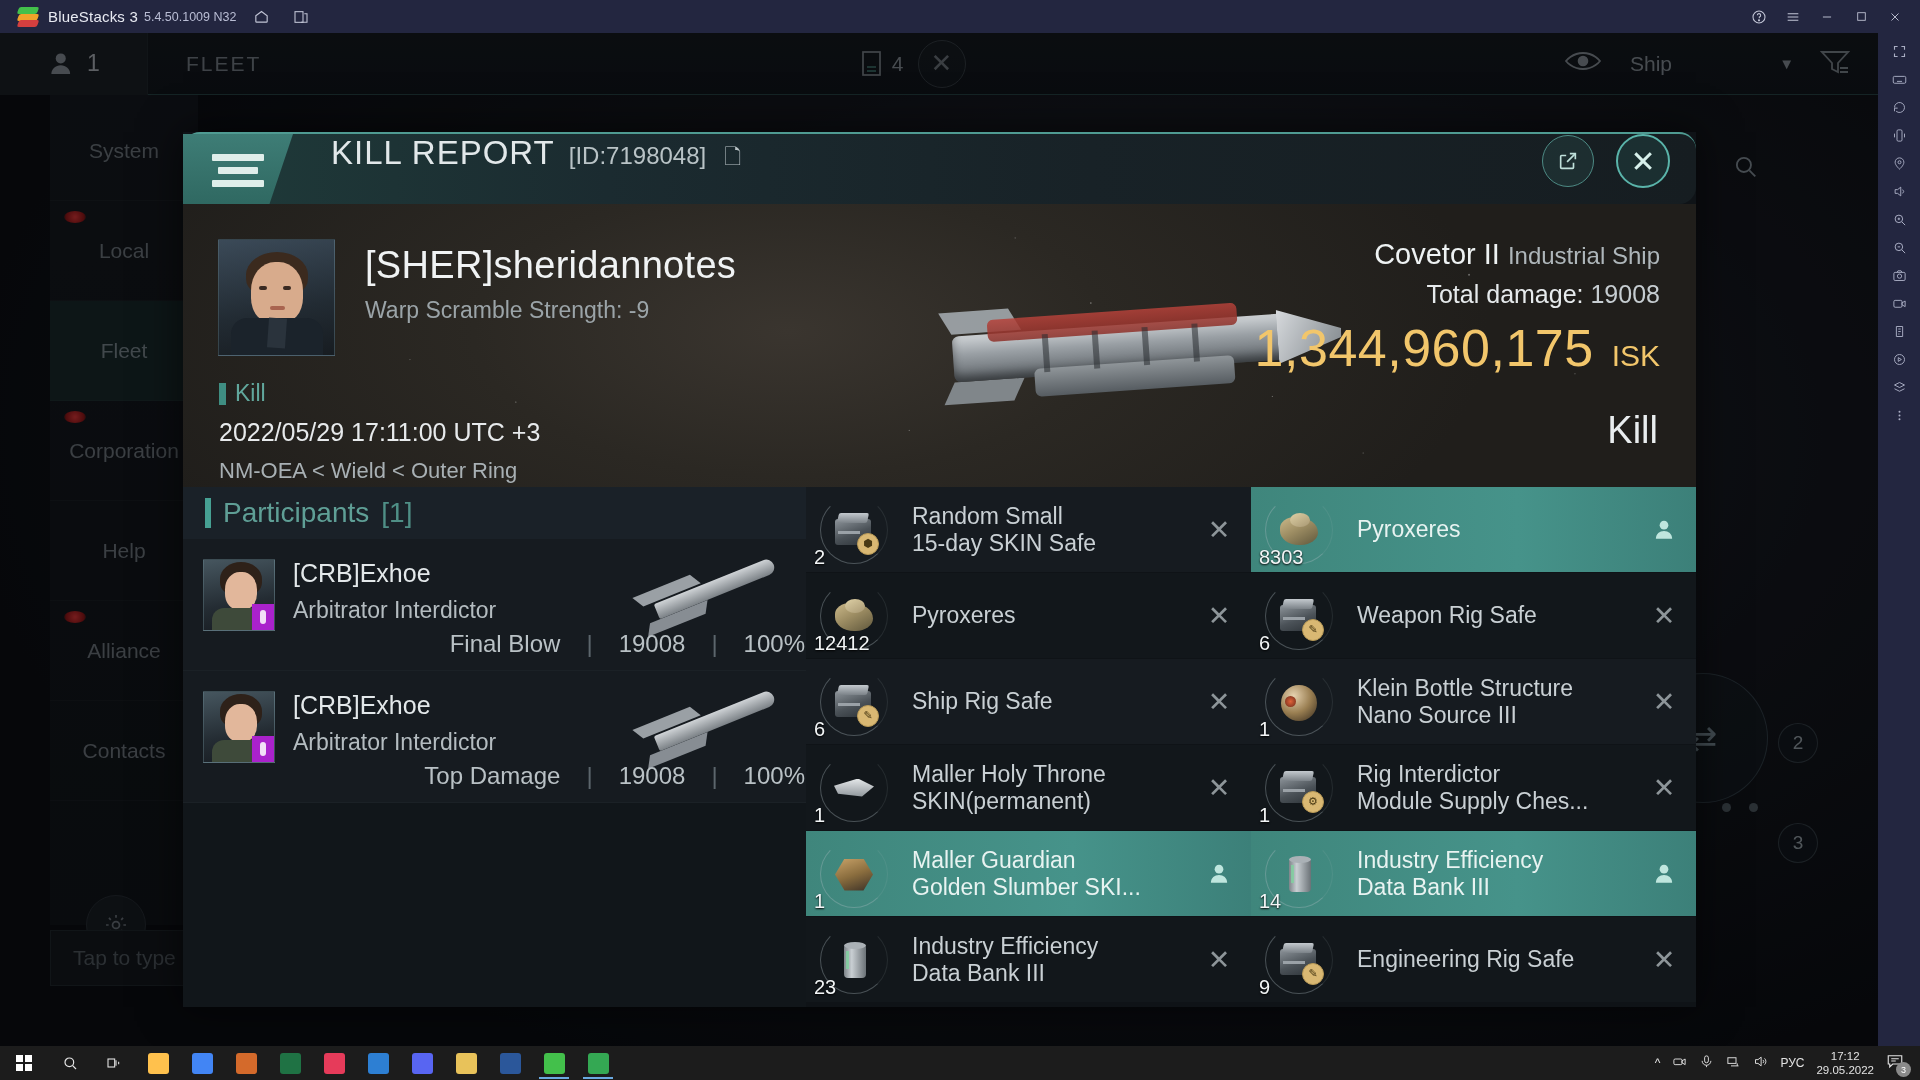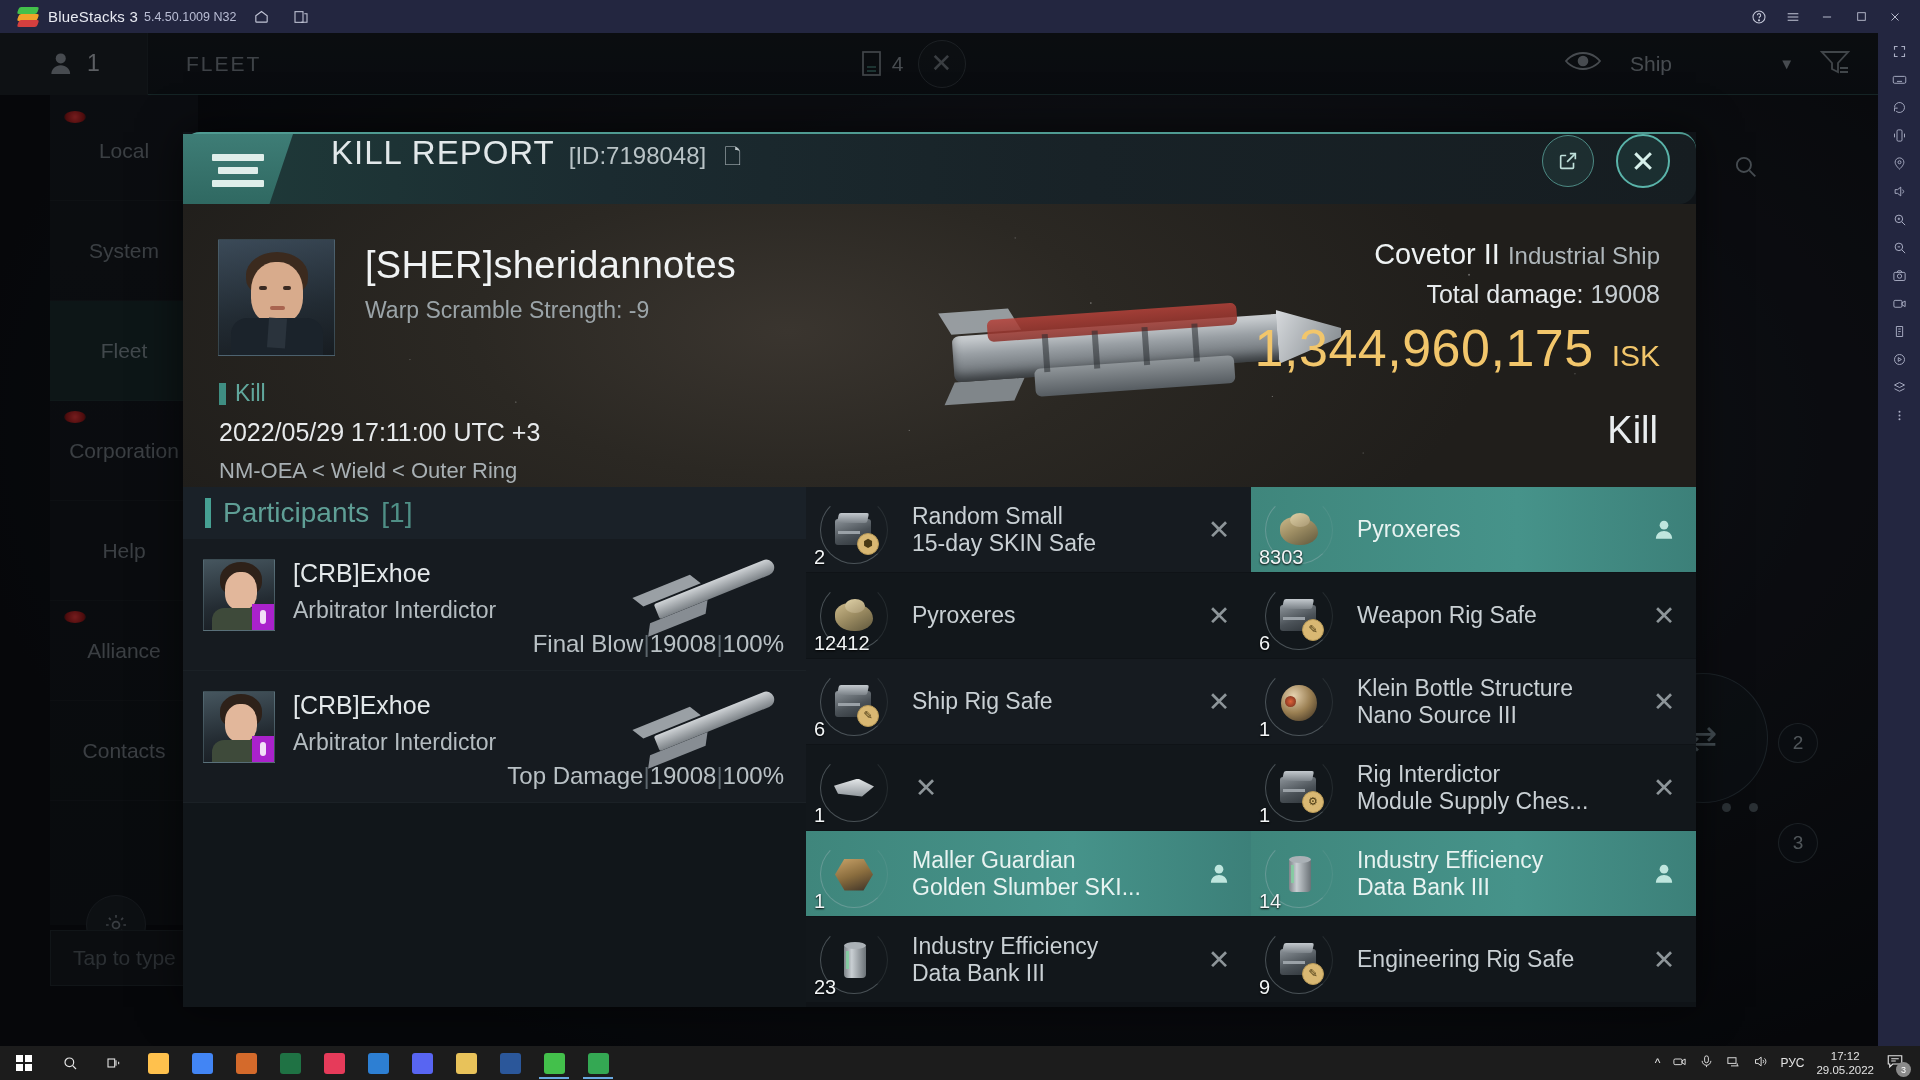--- a/index.html
+++ b/index.html
@@ -332,22 +332,22 @@
   .p-avatar .fhead{ position:absolute; left:21px; top:12px; width:32px;height:38px;background:#e2b79b;border-radius:46% 46% 42% 42%;}
   .p-avatar .fbody{ position:absolute; left:8px; top:48px; width:58px;height:26px;background:#3e4a3a;border-radius:12px 12px 0 0;}
   .p-badge {
     position:absolute; right:0; bottom:0; width:22px; height:26px; background:#aa22cc;
     display:flex; align-items:center; justify-content:center;
   }
   .p-badge i { width:6px;height:14px;background:#f2dff7;border-radius:3px;}
   .p-name { position:absolute; left:110px; top:20px; color:#e3e8ea; font-size:25px;}
   .p-ship { position:absolute; left:110px; top:58px; color:#b4bcc0; font-size:23px;}
   .p-stats {
-    position:absolute; right:22px; bottom:12px; color:#b9c1c5; font-size:24px;
-    display:flex; align-items:center; gap:0;
+    position:absolute; right:1px; bottom:12px; color:#b9c1c5; font-size:24px;
+    display:flex; align-items:center; gap:26px;
   }
   .p-stats .sep { color:#5c666c; }
   .p-shipart {
     position:absolute; right:18px; top:14px; width:150px; height:70px;
     transform: rotate(-22deg);
   }
   .p-shipart .b1 { position:absolute; left:14px; top:28px; width:126px; height:16px;
     background:linear-gradient(180deg,#cfd3d6 0%, #7b8186 100%); border-radius:4px 16px 16px 4px;}
   .p-shipart .b2 { position:absolute; left:0px; top:14px; width:62px; height:12px;
     background:#9aa0a5; transform: skewX(30deg);}
@@ -628,25 +628,25 @@
           <svg viewBox="0 0 30 28" fill="none" stroke="#8d949b" stroke-width="1.8">
               <path d="M2 4h26l-10 11v9l-6-3v-6z"></path>
               <path d="M20 20h8M20 24h8"></path>
             </svg>
         </div>
       </div>
     </div>
 
     <div class="leftnav">
       <div class="nav-item">
+        <span>System</span>
+      </div>
+      <div class="nav-item">
         <span class="dot"></span>
         <span>Local</span>
-      </div>
-      <div class="nav-item">
-        <span>System</span>
       </div>
       <div class="nav-item active">
         <span>Fleet</span>
       </div>
       <div class="nav-item">
         <span class="dot"></span>
         <span>Corporation</span>
       </div>
       <div class="nav-item">
         <span>Help</span>
@@ -879,20 +879,24 @@
                 </div>
                 <div class="item-x">✕</div>
               </div>
               <div class="item-row alt">
                 <div class="item-icon">
                   <span class="ring"></span>
                   <span class="gl skin">
                     <i class="s1"></i>
                   </span>
                   <span class="item-qty">1</span>
+                </div>
+                <div class="item-name">
+                  <div>Maller Holy Throne</div>
+                  <div>SKIN(permanent)</div>
                 </div>
                 <div class="item-x">✕</div>
               </div>
               <div class="item-row sel">
                 <div class="item-icon">
                   <span class="ring"></span>
                   <span class="gl hex">
                     <i class="h1"></i>
                   </span>
                   <span class="item-qty">1</span>

